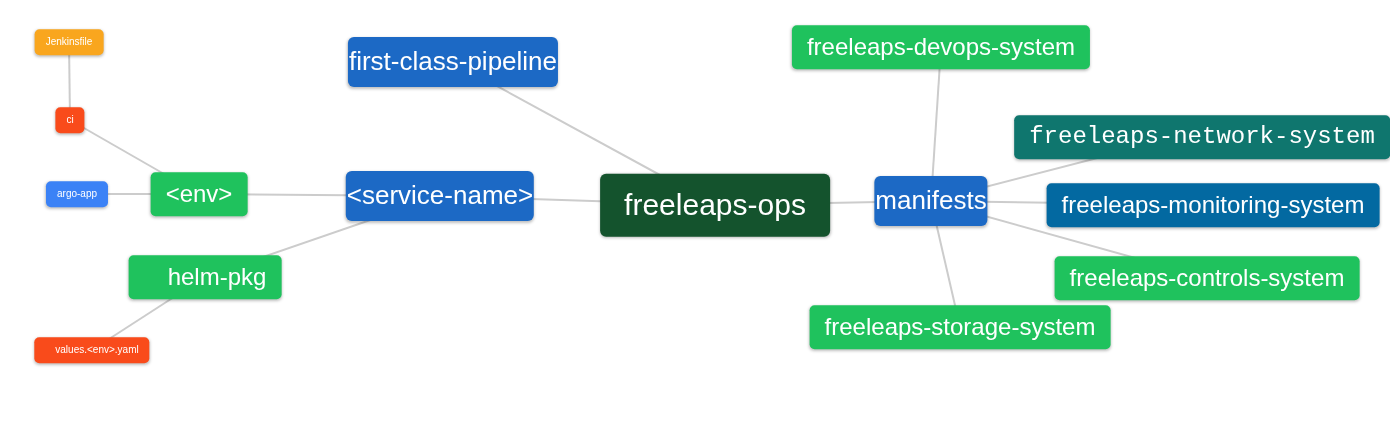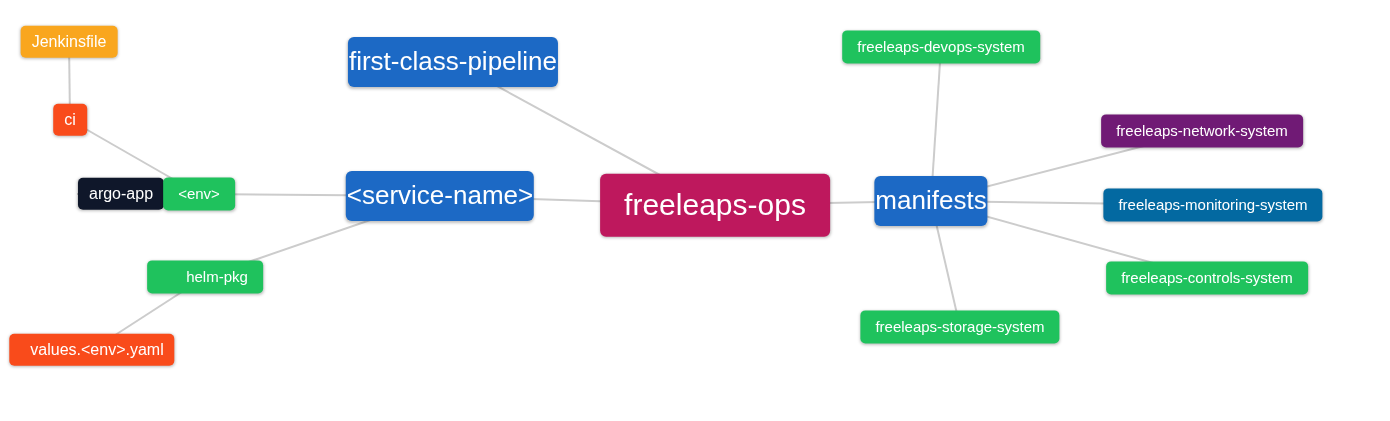--- a/index.html
+++ b/index.html
@@ -26,22 +26,22 @@
     position: absolute;
     transform: translate(-50%, -50%);
     color: #ffffff;
     white-space: nowrap;
     text-align: center;
     border-radius: 5px;
     box-shadow: 0 1px 3px rgba(0,0,0,0.25);
     cursor: pointer;
     line-height: 1.15;
   }
-  .node.sm { font-size: 16px; padding: 7px 11px;  border-radius: 5px; }
-  .node.md { font-size: 15px; padding: 8px 15px;  border-radius: 5px; }
+  .node.sm { font-size: 10px; padding: 7px 11px;  border-radius: 5px; }
+  .node.md { font-size: 24px; padding: 8px 15px;  border-radius: 5px; }
   .node.lg { font-size: 26px; padding: 10px 1px; border-radius: 6px; }
   .node.xl { font-size: 30px; padding: 14px 24px; border-radius: 6px; }
 </style>
 </head>
 <body>
 
 <div class="canvas">
   <svg id="edge-layer" xmlns="http://www.w3.org/2000/svg">
       <line x1="69" y1="42" x2="70" y2="120" stroke="#cccccc" stroke-width="2"></line>
       <line x1="70" y1="120" x2="199" y2="194" stroke="#cccccc" stroke-width="2"></line>
@@ -54,27 +54,27 @@
       <line x1="715" y1="205" x2="931" y2="201" stroke="#cccccc" stroke-width="2"></line>
       <line x1="931" y1="201" x2="941" y2="47" stroke="#cccccc" stroke-width="2"></line>
       <line x1="931" y1="201" x2="1202" y2="131" stroke="#cccccc" stroke-width="2"></line>
       <line x1="931" y1="201" x2="1213" y2="205" stroke="#cccccc" stroke-width="2"></line>
       <line x1="931" y1="201" x2="1207" y2="278" stroke="#cccccc" stroke-width="2"></line>
       <line x1="931" y1="201" x2="960" y2="327" stroke="#cccccc" stroke-width="2"></line>
     </svg>
   <div id="node-layer">
       <div class="node sm" style="left: 69px; top: 42px; background: rgb(249, 166, 30); color: rgb(255, 255, 255);">Jenkinsfile</div>
       <div class="node sm" style="left: 70px; top: 120px; background: rgb(249, 75, 27); color: rgb(255, 255, 255);">ci</div>
-      <div class="node sm" style="left: 77px; top: 194px; background: #0f172a; color: rgb(255, 255, 255); margin-left: 44px;">argo-app</div>
+      <div class="node sm" style="left: 77px; top: 194px; background: #3b82f6; color: rgb(255, 255, 255);">argo-app</div>
       <div class="node md" style="left: 199px; top: 194px; background: rgb(31, 194, 93); color: rgb(255, 255, 255);">&lt;env&gt;</div>
       <div class="node md" style="left: 205px; top: 277px; background: rgb(31, 194, 93); color: rgb(255, 255, 255); padding-left: 39px;">helm-pkg</div>
       <div class="node sm" style="left: 92px; top: 350px; background: rgb(249, 75, 27); color: rgb(255, 255, 255); padding-left: 21px;">values.&lt;env&gt;.yaml</div>
       <div class="node lg" style="left: 453px; top: 62px; background: rgb(28, 105, 197); color: rgb(255, 255, 255);">first-class-pipeline</div>
       <div class="node lg" style="left: 440px; top: 196px; background: rgb(28, 105, 197); color: rgb(255, 255, 255);">&lt;service-name&gt;</div>
-      <div class="node xl" style="left: 715px; top: 205px; background: #be185d; color: rgb(255, 255, 255);">freeleaps-ops</div>
+      <div class="node xl" style="left: 715px; top: 205px; background: #14532d; color: rgb(255, 255, 255);">freeleaps-ops</div>
       <div class="node lg" style="left: 931px; top: 201px; background: rgb(28, 105, 197); color: #ffffff;">manifests</div>
       <div class="node md" style="left: 941px; top: 47px; background: rgb(31, 194, 93); color: rgb(255, 255, 255);">freeleaps-devops-system</div>
-      <div class="node md" style="left: 1202px; top: 131px; background: #701a75; color: rgb(255, 255, 255);">freeleaps-network-system</div>
+      <div class="node md" style="left: 1202px; top: 137px; background: #0f766e; color: rgb(255, 255, 255); font-family: Liberation Mono, monospace;">freeleaps-network-system</div>
       <div class="node md" style="left: 1213px; top: 205px; background: #0369a1; color: rgb(255, 255, 255);">freeleaps-monitoring-system</div>
       <div class="node md" style="left: 1207px; top: 278px; background: rgb(31, 194, 93); color: rgb(255, 255, 255);">freeleaps-controls-system</div>
       <div class="node md" style="left: 960px; top: 327px; background: rgb(31, 194, 93); color: rgb(255, 255, 255);">freeleaps-storage-system</div>
     </div>
 </div>
 
 </body></html>

